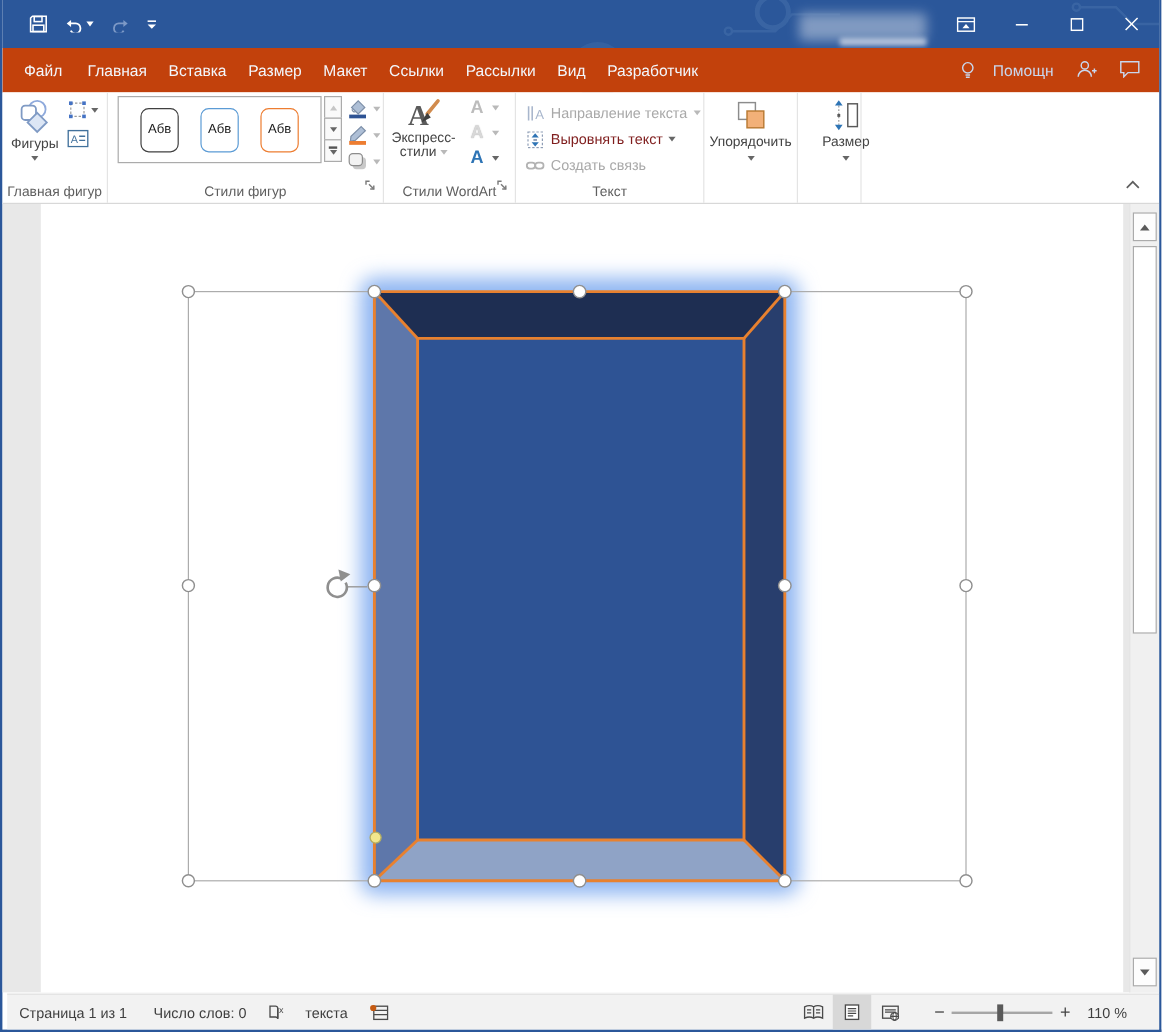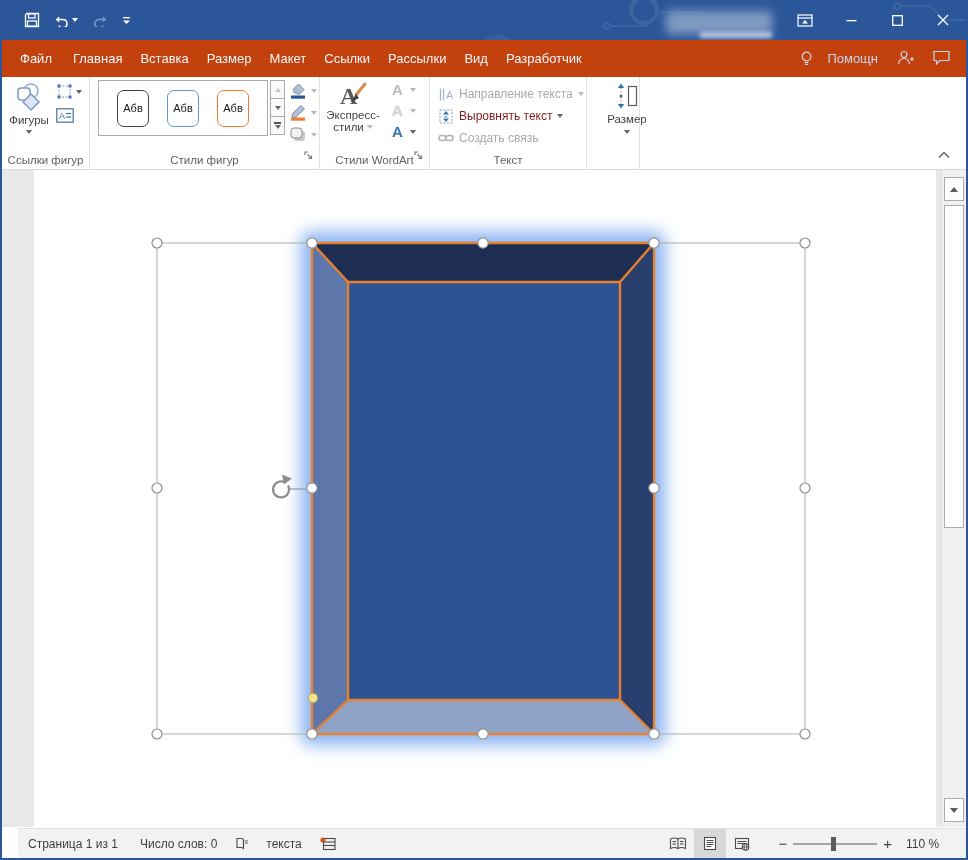--- a/index.html
+++ b/index.html
@@ -59,21 +59,21 @@
   .page{position:absolute;left:32px;top:0;width:902px;bottom:0;background:#ffffff;}
   .overlay{position:absolute;left:0;top:0;pointer-events:none;}
   .scrollbar{position:absolute;right:0;top:0;width:25px;bottom:0;background:#f0f0f0;border-left:1px solid #e3e3e3;box-sizing:border-box;}
   .sb-up,.sb-down{position:absolute;left:2px;width:20px;height:24px;background:#fdfdfd;border:1px solid #ababab;box-sizing:border-box;display:flex;align-items:center;justify-content:center;}
   .sb-up{top:7px;}
   .sb-down{bottom:5px;}
   .sb-thumb{position:absolute;left:2px;top:35px;width:20px;height:323px;background:#ffffff;border:1px solid #ababab;box-sizing:border-box;}
   .tri-up{width:0;height:0;border-left:4px solid transparent;border-right:4px solid transparent;border-bottom:5px solid #5a5a5a;}
   .tri-dn{width:0;height:0;border-left:4px solid transparent;border-right:4px solid transparent;border-top:5px solid #5a5a5a;}
   
-  .statusbar{position:absolute;left:16px;right:0;bottom:0;height:29px;background:#f2f2f2;border-top:1px solid #e0e0e0;display:flex;align-items:center;font-size:12px;color:#3f3f3f;}
+  .statusbar{position:absolute;left:4px;right:0;bottom:0;height:29px;background:#f2f2f2;border-top:1px solid #e0e0e0;display:flex;align-items:center;font-size:12px;color:#3f3f3f;}
   .sitem{margin-left:22px;white-space:nowrap;}
   .sitem.first{margin-left:10px;}
   .sicon{margin-left:18px;display:flex;align-items:center;}
   .sright{margin-left:auto;display:flex;align-items:center;}
   .viewbtn{width:32px;height:29px;display:flex;align-items:center;justify-content:center;}
   .viewbtn.sel{background:#d8d8d8;}
   .zoomctl{display:flex;align-items:center;margin-left:14px;}
   .zminus,.zplus{font-size:15px;color:#444;padding:0 6px;line-height:1;}
   .ztrack{position:relative;width:84px;height:2px;background:#a6a6a6;}
   .zthumb{position:absolute;left:38px;top:-6px;width:5px;height:14px;background:#5a5a5a;}
@@ -229,21 +229,21 @@
         </span>
         <span class="minirow">
           <svg width="18" height="15" viewBox="0 0 18 15">
               <rect x="0.8" y="0.8" width="16.4" height="13.4" fill="none" stroke="#41719c" stroke-width="1.2"></rect>
               <text x="3" y="11" font-size="9" fill="#41719c" font-family="Liberation Sans, sans-serif">А</text>
               <line x1="10" y1="5.5" x2="15" y2="5.5" stroke="#41719c" stroke-width="1.2"></line>
               <line x1="10" y1="9" x2="15" y2="9" stroke="#41719c" stroke-width="1.2"></line>
             </svg>
         </span>
       </div>
-      <div class="grouplabel">Ссылки фигур</div>
+      <div class="grouplabel">Главная фигур</div>
     </div>
 
     <div class="rgroup sep" style="width:230px;">
       <div class="gallery">
         <span class="preset p1">Абв</span>
         <span class="preset p2">Абв</span>
         <span class="preset p3">Абв</span>
       </div>
       <div class="scrollcol">
         <div class="sbt">
@@ -363,20 +363,30 @@
                 <rect x="1" y="3.5" width="7" height="5" rx="2.5"></rect>
                 <rect x="8" y="3.5" width="7" height="5" rx="2.5"></rect>
               </g>
             </svg>
           <span>Создать связь</span>
         </div>
       </div>
       <div class="grouplabel">Текст</div>
     </div>
 
+    <div class="rgroup sep" style="width:78px;">
+      <div class="bigbtn" style="left:0;right:0;bottom:8px;">
+        <svg width="26" height="26" viewBox="0 0 26 26" style="margin-top:3px;">
+          <rect x="2.5" y="2.5" width="14" height="14" fill="#ffffff" stroke="#8c8c8c" stroke-width="1.2"></rect>
+          <rect x="9.5" y="9.5" width="14" height="14" fill="#f2b078" stroke="#b97a33" stroke-width="1.2"></rect>
+        </svg>
+        <span style="margin-top:4px;">Упорядочить</span>
+        <span class="caret" style="margin-top:5px;"></span>
+      </div>
+    </div>
 
     <div class="rgroup sep" style="width:53px;">
       <div class="bigbtn" style="left:0;right:0;bottom:8px;margin-left:28px;">
         <svg width="24" height="26" viewBox="0 0 24 26" style="margin-top:3px;">
           <rect x="13.5" y="3.5" width="8" height="19" fill="#ffffff" stroke="#595959" stroke-width="1.2"></rect>
           <line x1="6" y1="5" x2="6" y2="21" stroke="#9a9a9a" stroke-width="1" stroke-dasharray="1.5,1.5"></line>
           <polygon points="6,0.5 2.8,5 9.2,5" fill="#2e74b5"></polygon>
           <polygon points="6,25.5 2.8,21 9.2,21" fill="#2e74b5"></polygon>
           <rect x="4.8" y="12" width="2.4" height="2.4" fill="#595959"></rect>
         </svg>

